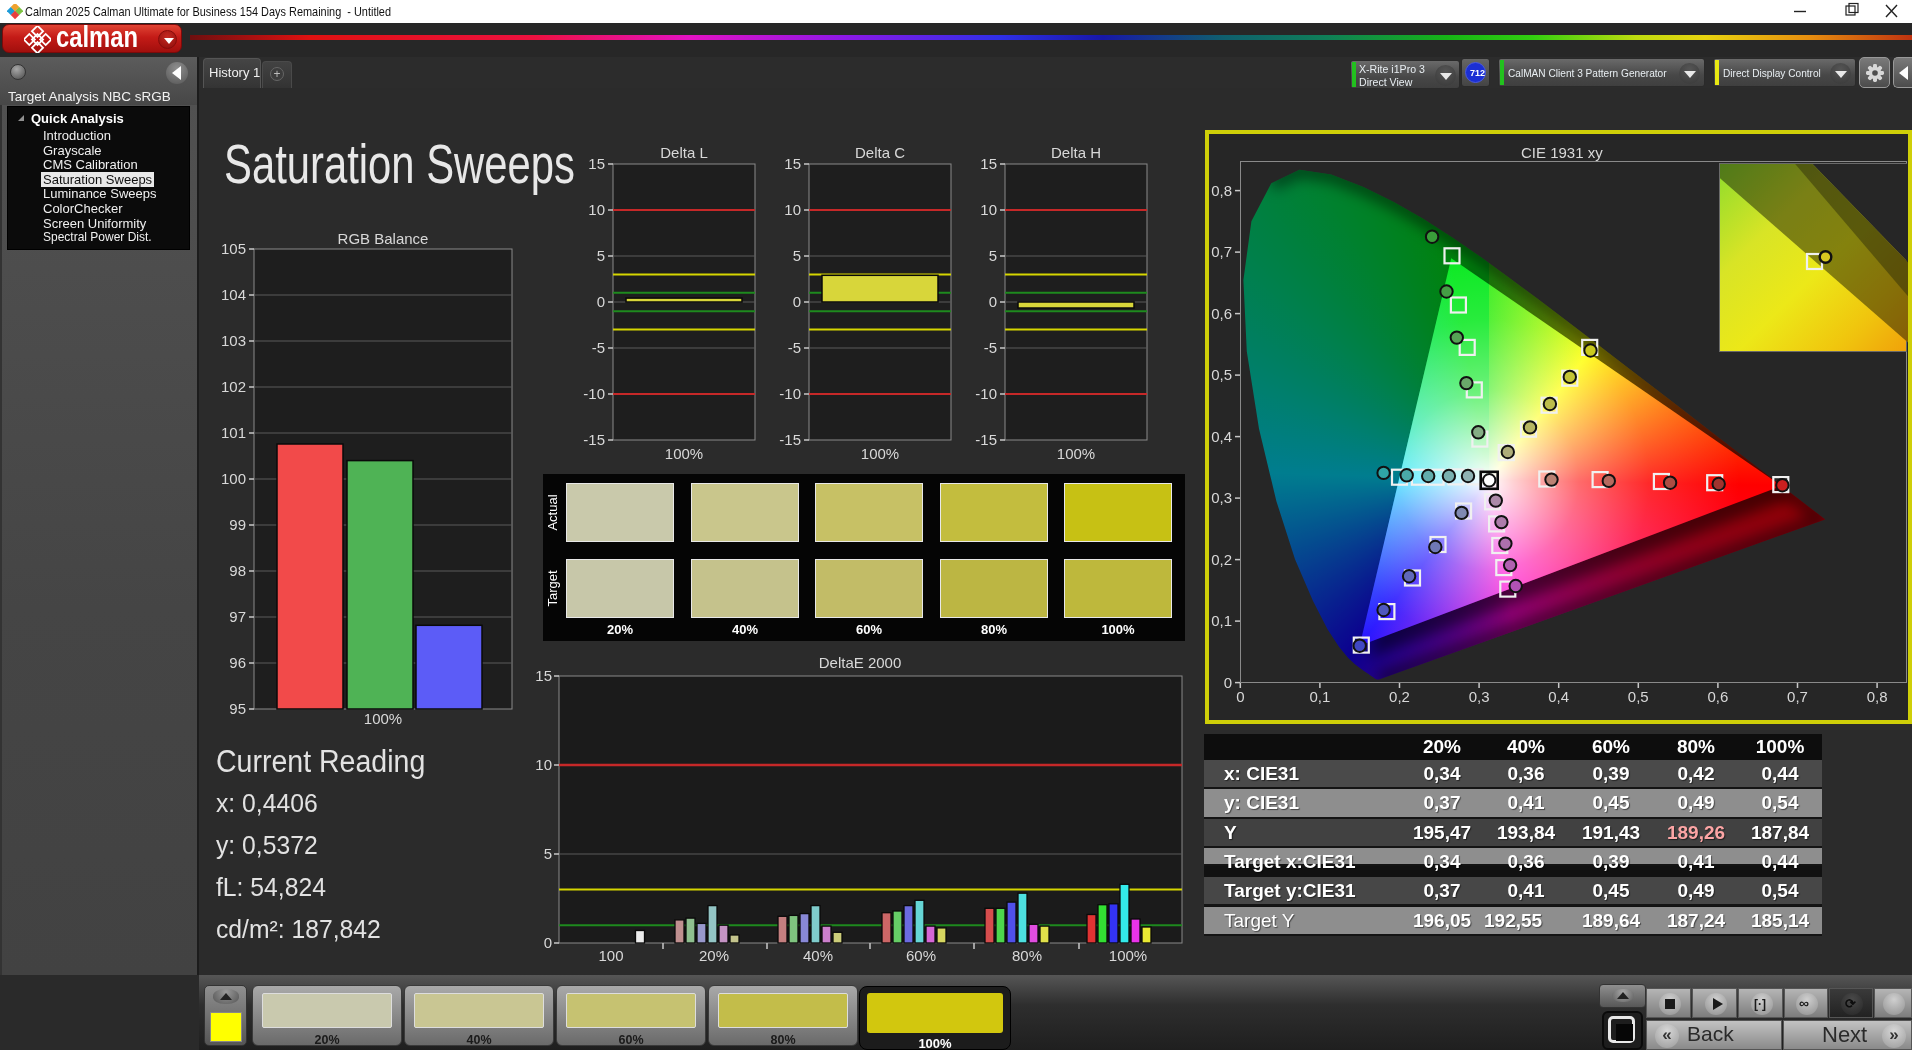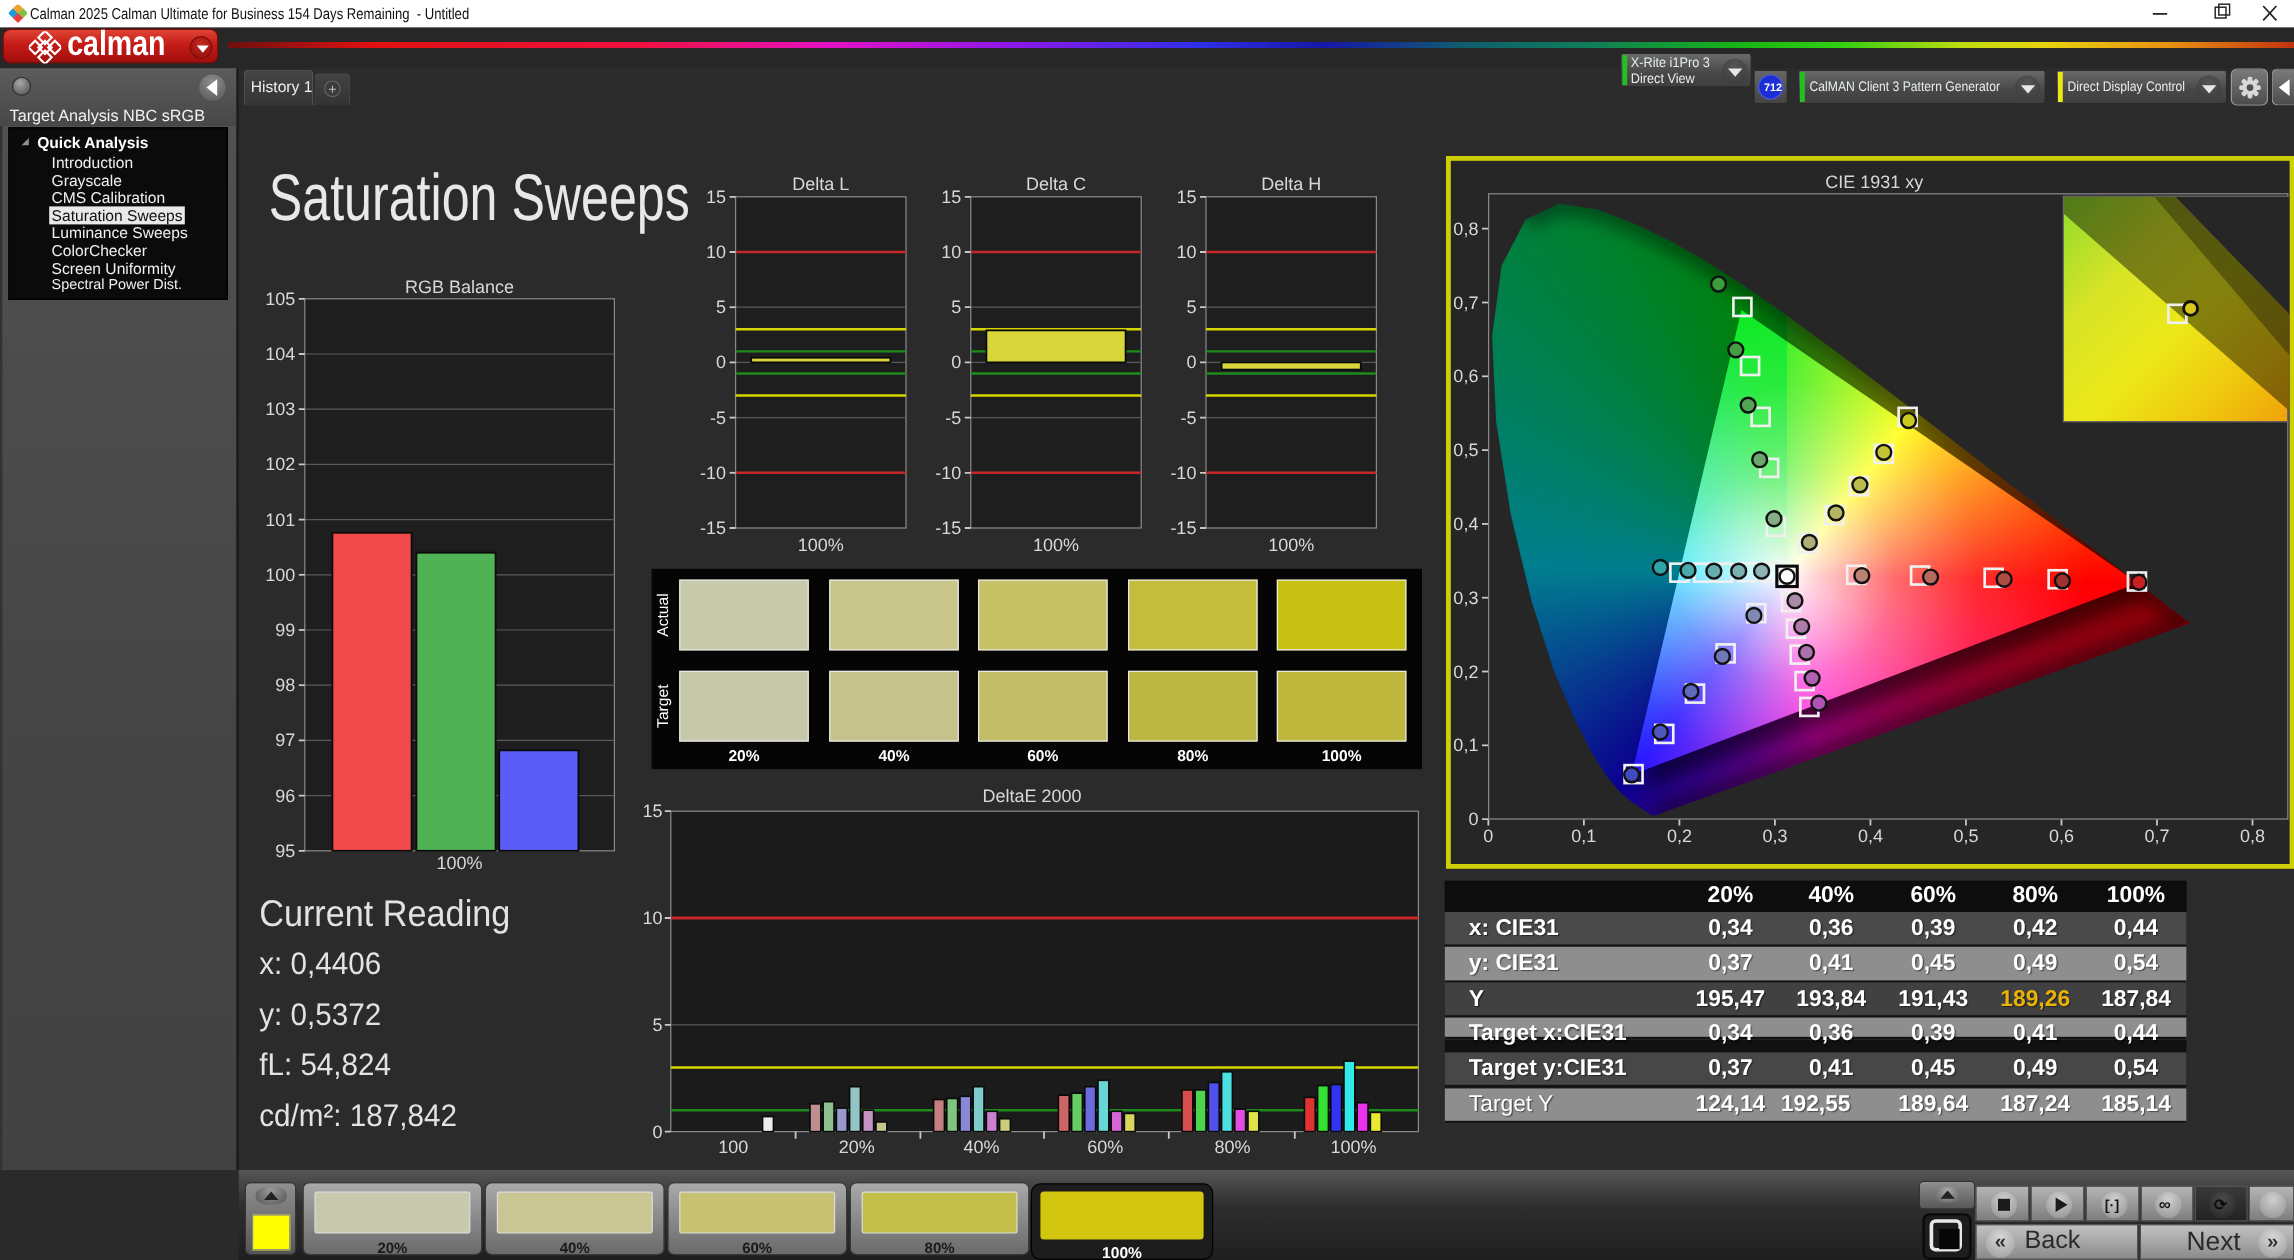--- a/index.html
+++ b/index.html
@@ -76,21 +76,21 @@
 <div class="abs" style="left:199px;top:57px;width:1713px;height:31px;background:#2c2c2c"></div>
 <div class="abs" style="left:203px;top:58px;width:58px;height:30px;background:linear-gradient(#454545,#343434);
   border:1px solid #555;border-bottom:none;border-radius:4px 4px 0 0">
  <div class="abs" style="left:5px;top:6px;font-size:13px;color:#f0f0f0;white-space:nowrap">History 1</div>
 </div>
 <div class="abs" style="left:262px;top:61px;width:30px;height:27px;background:linear-gradient(#424242,#333);
   border:1px solid #4a4a4a;border-bottom:none;border-radius:4px 4px 0 0">
  <div class="abs" style="left:7px;top:5px;width:14px;height:14px;border-radius:50%;background:#3c3c3c;border:1px solid #666;color:#bbb;font-size:12px;line-height:13px;text-align:center">+</div>
 </div>
 
-<div class="abs" style="left:1350px;top:44px;width:110px;height:29px;border-radius:3px;
+<div class="abs" style="left:1350px;top:60px;width:110px;height:29px;border-radius:3px;
   background:linear-gradient(#6a6a6a,#474747 60%,#3f3f3f);border:1px solid #2a2a2a">
  <div class="abs" style="left:1px;top:1px;width:4px;height:25px;background:#22c11e"></div>
  <div class="abs" style="left:8px;top:2px;font-size:11.5px;color:#e8eef2;line-height:13px;white-space:nowrap;transform:scaleX(0.92);transform-origin:left top">X-Rite i1Pro 3<br>Direct View</div>
  <div class="abs" style="left:84px;top:4px;width:21px;height:21px;border-radius:50%;background:radial-gradient(circle at 50% 30%,#555,#383838)">
   <div class="abs" style="left:4.5px;top:8px;width:0;height:0;border-left:6px solid transparent;border-right:6px solid transparent;border-top:7px solid #e8e8e8"></div>
  </div>
 </div>
 <div class="abs" style="left:1461px;top:58px;width:29px;height:29px;border-radius:3px;
   background:linear-gradient(#666,#444);border:1px solid #2a2a2a">
  <div class="abs" style="left:3px;top:3px;width:21px;height:21px;border-radius:50%;background:#1b2fd4;border:1px solid #4a5ae0;color:#fff;font-size:9px;font-weight:bold;text-align:right;line-height:21px">712</div>
@@ -501,42 +501,42 @@
       <div class="abs" style="left:280px;top:3px;width:84px;text-align:center;font-size:19px;font-weight:bold;color:#fff;text-shadow:1px 1px 1px rgba(0,0,0,0.5)">0,41</div>
       <div class="abs" style="left:365px;top:3px;width:84px;text-align:center;font-size:19px;font-weight:bold;color:#fff;text-shadow:1px 1px 1px rgba(0,0,0,0.5)">0,45</div>
       <div class="abs" style="left:450px;top:3px;width:84px;text-align:center;font-size:19px;font-weight:bold;color:#fff;text-shadow:1px 1px 1px rgba(0,0,0,0.5)">0,49</div>
       <div class="abs" style="left:534px;top:3px;width:84px;text-align:center;font-size:19px;font-weight:bold;color:#fff;text-shadow:1px 1px 1px rgba(0,0,0,0.5)">0,54</div>
     </div>
     <div class="abs" style="left:0;top:84.6px;width:618px;height:29.3px;background:#414141;border-bottom:2px solid #141414">
       <div class="abs" style="left:20px;top:3px;font-size:19px;font-weight:bold;color:#fff;text-shadow:1px 1px 1px rgba(0,0,0,0.5)">Y</div>
       <div class="abs" style="left:196px;top:3px;width:84px;text-align:center;font-size:19px;font-weight:bold;color:#fff;text-shadow:1px 1px 1px rgba(0,0,0,0.5)">195,47</div>
       <div class="abs" style="left:280px;top:3px;width:84px;text-align:center;font-size:19px;font-weight:bold;color:#fff;text-shadow:1px 1px 1px rgba(0,0,0,0.5)">193,84</div>
       <div class="abs" style="left:365px;top:3px;width:84px;text-align:center;font-size:19px;font-weight:bold;color:#fff;text-shadow:1px 1px 1px rgba(0,0,0,0.5)">191,43</div>
-      <div class="abs" style="left:450px;top:3px;width:84px;text-align:center;font-size:19px;font-weight:bold;color:#eab308;text-shadow:1px 1px 1px rgba(0,0,0,0.5)">189,26</div>
+      <div class="abs" style="left:450px;top:3px;width:84px;text-align:center;font-size:19px;font-weight:bold;color:#fca5a5;text-shadow:1px 1px 1px rgba(0,0,0,0.5)">189,26</div>
       <div class="abs" style="left:534px;top:3px;width:84px;text-align:center;font-size:19px;font-weight:bold;color:#fff;text-shadow:1px 1px 1px rgba(0,0,0,0.5)">187,84</div>
     </div>
     <div class="abs" style="left:0;top:113.89999999999999px;width:618px;height:18px;background:#8e8e8e;border-bottom:2px solid #141414">
       <div class="abs" style="left:20px;top:3px;font-size:19px;font-weight:bold;color:#fff;text-shadow:1px 1px 1px rgba(0,0,0,0.5)">Target x:CIE31</div>
       <div class="abs" style="left:196px;top:3px;width:84px;text-align:center;font-size:19px;font-weight:bold;color:#fff;text-shadow:1px 1px 1px rgba(0,0,0,0.5)">0,34</div>
       <div class="abs" style="left:280px;top:3px;width:84px;text-align:center;font-size:19px;font-weight:bold;color:#fff;text-shadow:1px 1px 1px rgba(0,0,0,0.5)">0,36</div>
       <div class="abs" style="left:365px;top:3px;width:84px;text-align:center;font-size:19px;font-weight:bold;color:#fff;text-shadow:1px 1px 1px rgba(0,0,0,0.5)">0,39</div>
       <div class="abs" style="left:450px;top:3px;width:84px;text-align:center;font-size:19px;font-weight:bold;color:#fff;text-shadow:1px 1px 1px rgba(0,0,0,0.5)">0,41</div>
       <div class="abs" style="left:534px;top:3px;width:84px;text-align:center;font-size:19px;font-weight:bold;color:#fff;text-shadow:1px 1px 1px rgba(0,0,0,0.5)">0,44</div>
     </div>
     <div class="abs" style="left:0;top:143.2px;width:618px;height:29.3px;background:#474747;border-bottom:2px solid #141414">
       <div class="abs" style="left:20px;top:3px;font-size:19px;font-weight:bold;color:#fff;text-shadow:1px 1px 1px rgba(0,0,0,0.5)">Target y:CIE31</div>
       <div class="abs" style="left:196px;top:3px;width:84px;text-align:center;font-size:19px;font-weight:bold;color:#fff;text-shadow:1px 1px 1px rgba(0,0,0,0.5)">0,37</div>
       <div class="abs" style="left:280px;top:3px;width:84px;text-align:center;font-size:19px;font-weight:bold;color:#fff;text-shadow:1px 1px 1px rgba(0,0,0,0.5)">0,41</div>
       <div class="abs" style="left:365px;top:3px;width:84px;text-align:center;font-size:19px;font-weight:bold;color:#fff;text-shadow:1px 1px 1px rgba(0,0,0,0.5)">0,45</div>
       <div class="abs" style="left:450px;top:3px;width:84px;text-align:center;font-size:19px;font-weight:bold;color:#fff;text-shadow:1px 1px 1px rgba(0,0,0,0.5)">0,49</div>
       <div class="abs" style="left:534px;top:3px;width:84px;text-align:center;font-size:19px;font-weight:bold;color:#fff;text-shadow:1px 1px 1px rgba(0,0,0,0.5)">0,54</div>
     </div>
     <div class="abs" style="left:0;top:172.5px;width:618px;height:29.3px;background:#8e8e8e;border-bottom:2px solid #141414">
       <div class="abs" style="left:20px;top:3px;font-size:19px;font-weight:normal;color:#fff;text-shadow:1px 1px 1px rgba(0,0,0,0.5)">Target Y</div>
-      <div class="abs" style="left:196px;top:3px;width:84px;text-align:center;font-size:19px;font-weight:bold;color:#fff;text-shadow:1px 1px 1px rgba(0,0,0,0.5)">124,14</div>
+      <div class="abs" style="left:196px;top:3px;width:84px;text-align:center;font-size:19px;font-weight:bold;color:#fff;text-shadow:1px 1px 1px rgba(0,0,0,0.5)">196,05</div>
       <div class="abs" style="left:280px;top:3px;width:84px;text-align:left;font-size:19px;font-weight:bold;color:#fff;text-shadow:1px 1px 1px rgba(0,0,0,0.5)">192,55</div>
       <div class="abs" style="left:365px;top:3px;width:84px;text-align:center;font-size:19px;font-weight:bold;color:#fff;text-shadow:1px 1px 1px rgba(0,0,0,0.5)">189,64</div>
       <div class="abs" style="left:450px;top:3px;width:84px;text-align:center;font-size:19px;font-weight:bold;color:#fff;text-shadow:1px 1px 1px rgba(0,0,0,0.5)">187,24</div>
       <div class="abs" style="left:534px;top:3px;width:84px;text-align:center;font-size:19px;font-weight:bold;color:#fff;text-shadow:1px 1px 1px rgba(0,0,0,0.5)">185,14</div>
     </div>
   </div>
 <div class="abs" style="left:0;top:975px;width:1912px;height:75px;background:linear-gradient(#565656,#2e2e2e 40%,#1f1f1f)"></div>
 <div class="abs" style="left:0;top:975px;width:199px;height:75px;background:#2a2a2a"></div>
 <div class="abs" style="left:204px;top:985px;width:43px;height:61px;border-radius:5px;background:linear-gradient(#8f8f8f,#555);border:1px solid #333">
  <div class="abs" style="left:8px;top:3px;width:26px;height:15px;border-radius:45%;background:radial-gradient(circle at 50% 20%,#999,#555)">

